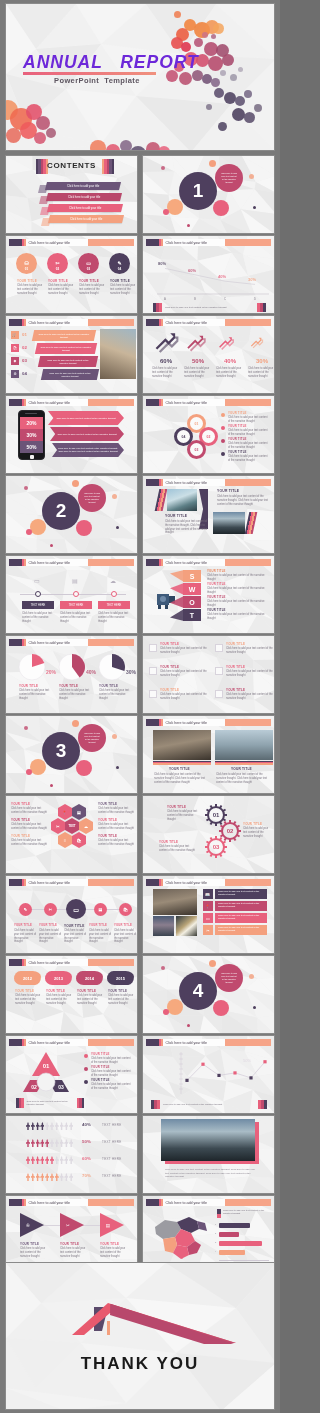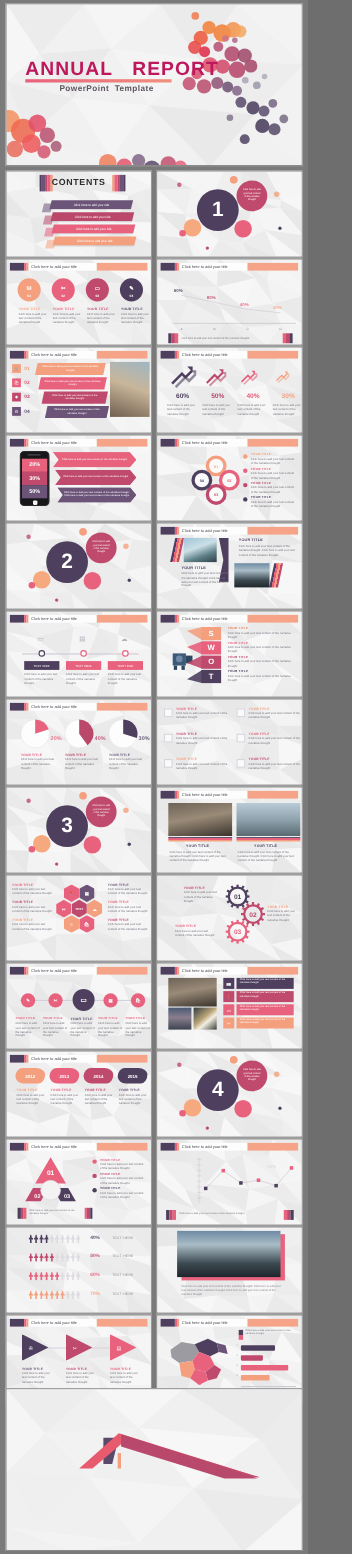--- a/index.html
+++ b/index.html
@@ -11,21 +11,21 @@
   .deck{ width:280px; height:1413px; position:relative; background:#7a7a7a; }
 
   
   .slide{ position:absolute; overflow:hidden; background:#eeeeee;
           border:0.5px solid #8a8a8a; }
   .poly{ position:absolute; inset:0; overflow:hidden; }
 
   
   .s-title{ left:5px; top:3px; width:270px; height:148px; background:#f2f2f2; }
   .title-main{ position:absolute; left:17px; top:48px; font-size:17.5px;
-     font-weight:bold; letter-spacing:1px; color:#be185d; white-space:pre; }
+     font-weight:bold; letter-spacing:1px; color:#6d28d9; white-space:pre;font-style:italic; }
   .title-rule{ position:absolute; left:17px; top:68px; width:133px; height:2.5px;
      background:linear-gradient(90deg,#e8617d,#f0917e); }
   .title-sub{ position:absolute; left:48px; top:72px; font-size:7.5px;
      font-weight:bold; color:#5d5560; letter-spacing:.4px; white-space:pre; }
 
   
   .bub{ position:absolute; border-radius:50%; }
 
   
   .hdr{ position:absolute; left:3px; top:3px; right:3px; height:7px; display:flex;
@@ -2107,15 +2107,16 @@
       </svg>
     </div>
 
     <svg class="poly" width="270" height="148" viewBox="0 0 270 148" style="pointer-events:none">
       <polygon points="102,44 88,44 88,68 96,68" fill="#5b4a6b"></polygon>
       <polygon points="102,40 66,72 78,72 104,50 198,80 230,80" fill="#e85a6e"></polygon>
       <polygon points="104,41 230,80 222,80 104,50" fill="#bd4a6d" opacity="0.9"></polygon>
       <polygon points="105,41 228,81 198,81 104,52" fill="#b8486c"></polygon>
       <rect x="101" y="58" width="3" height="14" fill="#f4a07e"></rect>
     </svg>
+    <div class="thanks-txt">THANK  YOU</div>
   </div>
 
 </div>
 
 </body></html>

